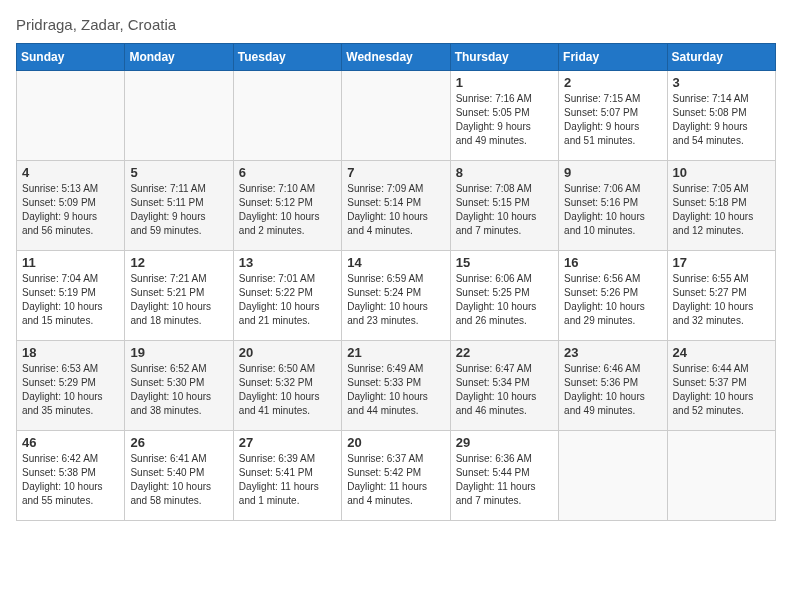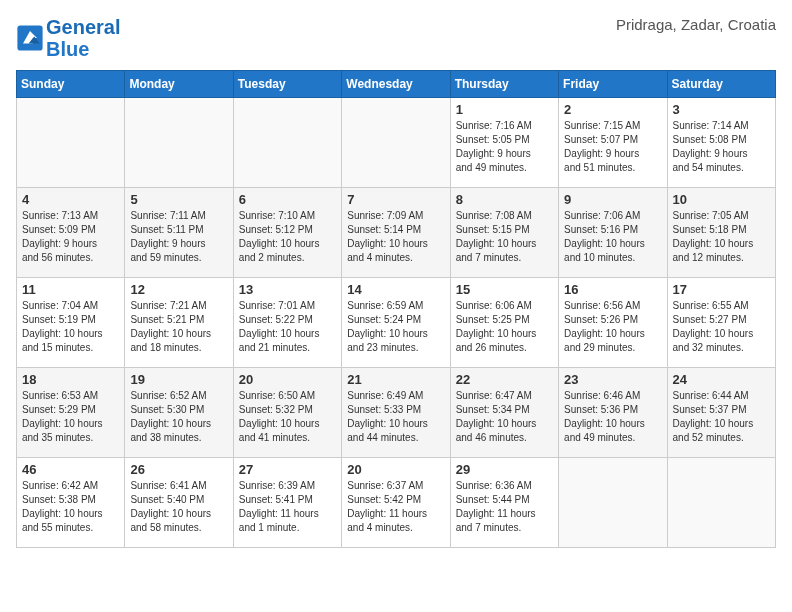--- a/index.html
+++ b/index.html
@@ -86,35 +86,20 @@
       line-height: 1.4;
     }
     .empty-cell {
       background: #f9f9f9 !important;
     }
   </style>
 </head>
 <body>
 
 <div class="header">
-  <div class="logo">
-    <svg class="logo-icon" viewBox="0 0 40 40">
-      <rect x="2" y="2" width="36" height="36" rx="4" fill="#2176c7"></rect>
-      <polygon points="10,28 20,10 30,20 24,20 24,28" fill="white"></polygon>
-      <polygon points="18,28 26,18 34,28" fill="#1a5fa0"></polygon>
-    </svg>
-    <div>
-      <div class="logo-text">
-        <span>General</span>
-      </div>
-      <div class="logo-text">
-        <span style="color:#2176c7">Blue</span>
-      </div>
-    </div>
-  </div>
   <div class="title-block">
     <div class="location">Pridraga, Zadar, Croatia</div>
   </div>
 </div>
 
 <table>
   <thead>
     <tr>
     <th>Sunday</th>
         <th>Monday</th>
@@ -149,21 +134,21 @@
           <span class="day-num">3</span>
           <div class="day-info" style="white-space: pre-line;">Sunrise: 7:14 AM
 Sunset: 5:08 PM
 Daylight: 9 hours
 and 54 minutes.</div>
         </td>
       </tr>
       <tr>
         <td>
           <span class="day-num">4</span>
-          <div class="day-info" style="white-space: pre-line;">Sunrise: 7:13 AM
+          <div class="day-info" style="white-space: pre-line;">Sunrise: 5:13 AM
 Sunset: 5:09 PM
 Daylight: 9 hours
 and 56 minutes.</div>
         </td>
         <td>
           <span class="day-num">5</span>
           <div class="day-info" style="white-space: pre-line;">Sunrise: 7:11 AM
 Sunset: 5:11 PM
 Daylight: 9 hours
 and 59 minutes.</div>

